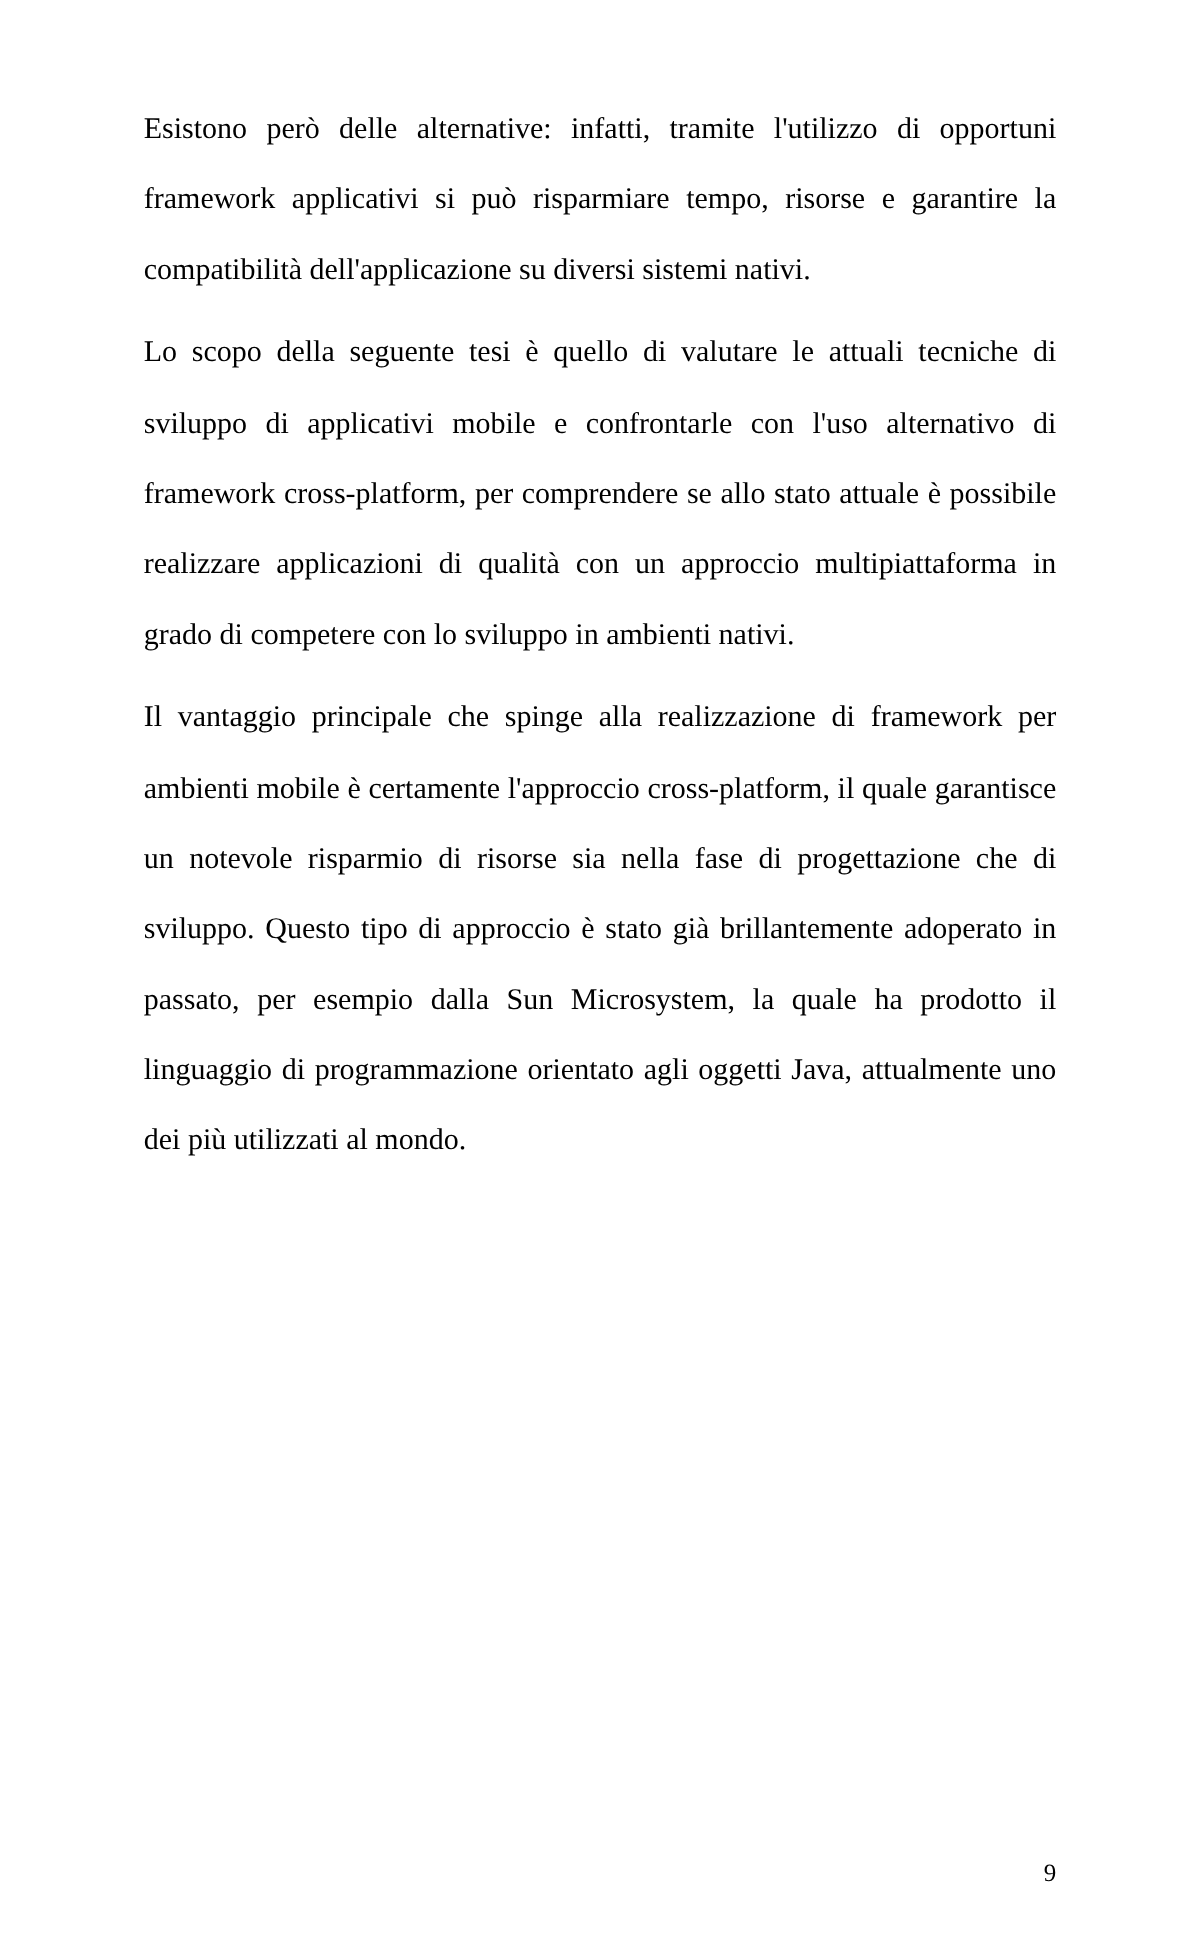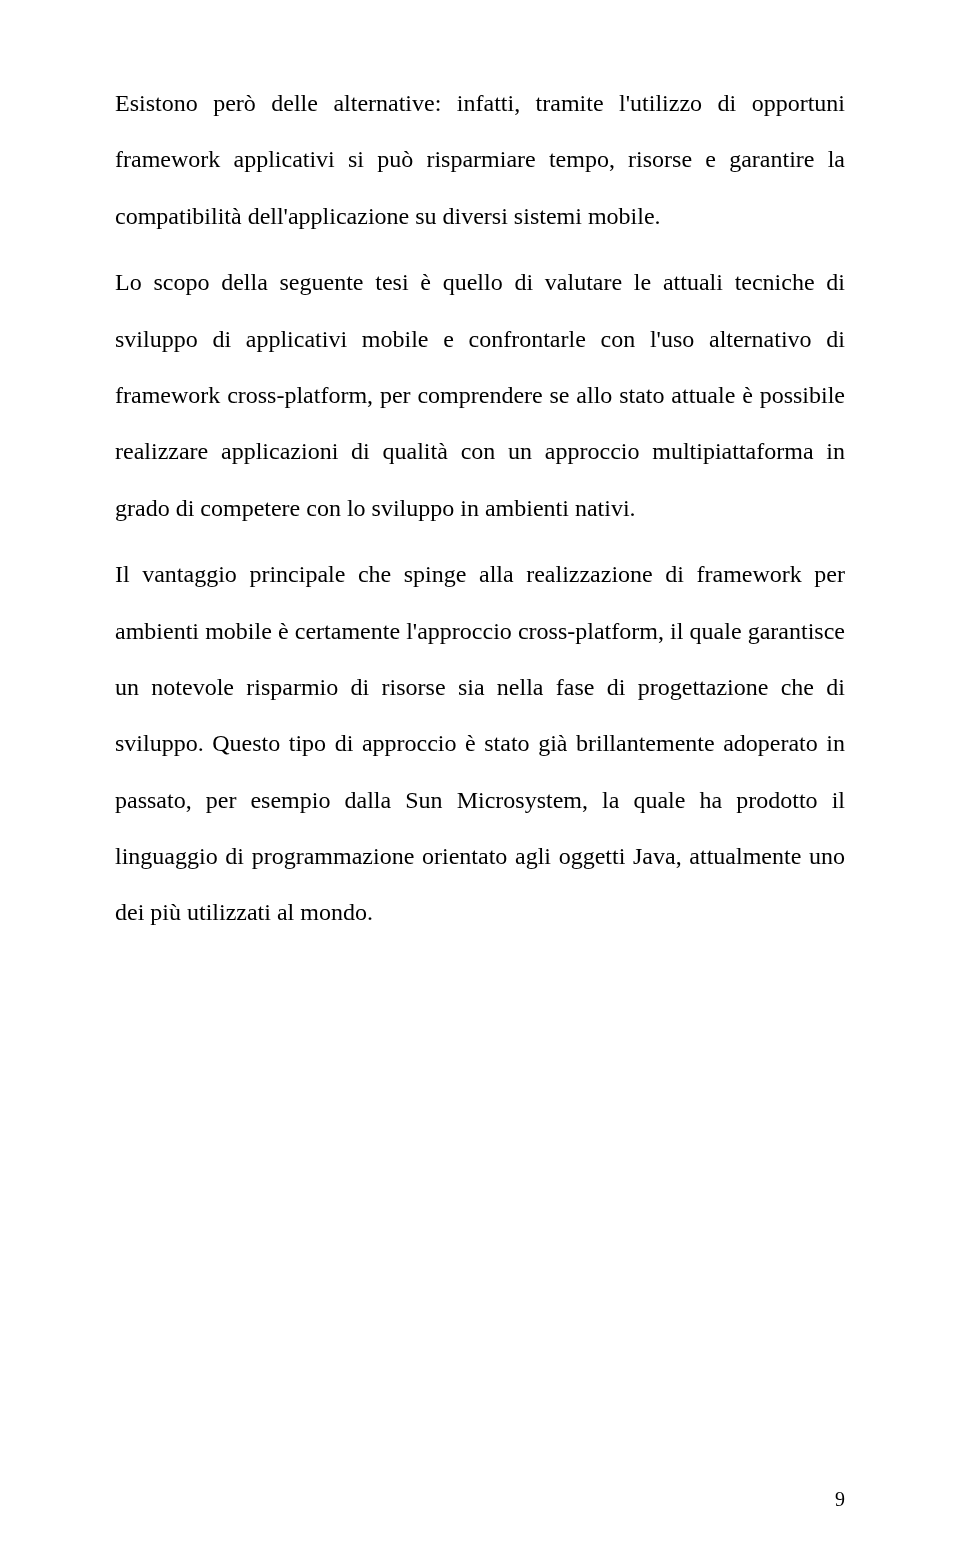--- a/index.html
+++ b/index.html
@@ -31,17 +31,17 @@
       right: 115px;
       font-size: 20px;
       color: #000000;
       font-family: 'Times New Roman', Times, serif;
     }
   </style>
 </head>
 <body>
 
 <div class="page">
-  <p class="paragraph">Esistono però delle alternative: infatti, tramite l'utilizzo di opportuni framework applicativi si può risparmiare tempo, risorse e garantire la compatibilità dell'applicazione su diversi sistemi mobile.</p>
+  <p class="paragraph">Esistono però delle alternative: infatti, tramite l'utilizzo di opportuni framework applicativi si può risparmiare tempo, risorse e garantire la compatibilità dell'applicazione su diversi sistemi nativi.</p>
   <p class="paragraph">Lo scopo della seguente tesi è quello di valutare le attuali tecniche di sviluppo di applicativi mobile e confrontarle con l'uso alternativo di framework cross-platform, per comprendere se allo stato attuale è possibile realizzare applicazioni di qualità con un approccio multipiattaforma in grado di competere con lo sviluppo in ambienti nativi.</p>
   <p class="paragraph">Il vantaggio principale che spinge alla realizzazione di framework per ambienti mobile è certamente l'approccio cross-platform, il quale garantisce un notevole risparmio di risorse sia nella fase di progettazione che di sviluppo. Questo tipo di approccio è stato già brillantemente adoperato in passato, per esempio dalla Sun Microsystem, la quale ha prodotto il linguaggio di programmazione orientato agli oggetti Java, attualmente uno dei più utilizzati al mondo.</p>
   <div class="page-number">9</div>
 </div>
 
 </body></html>

